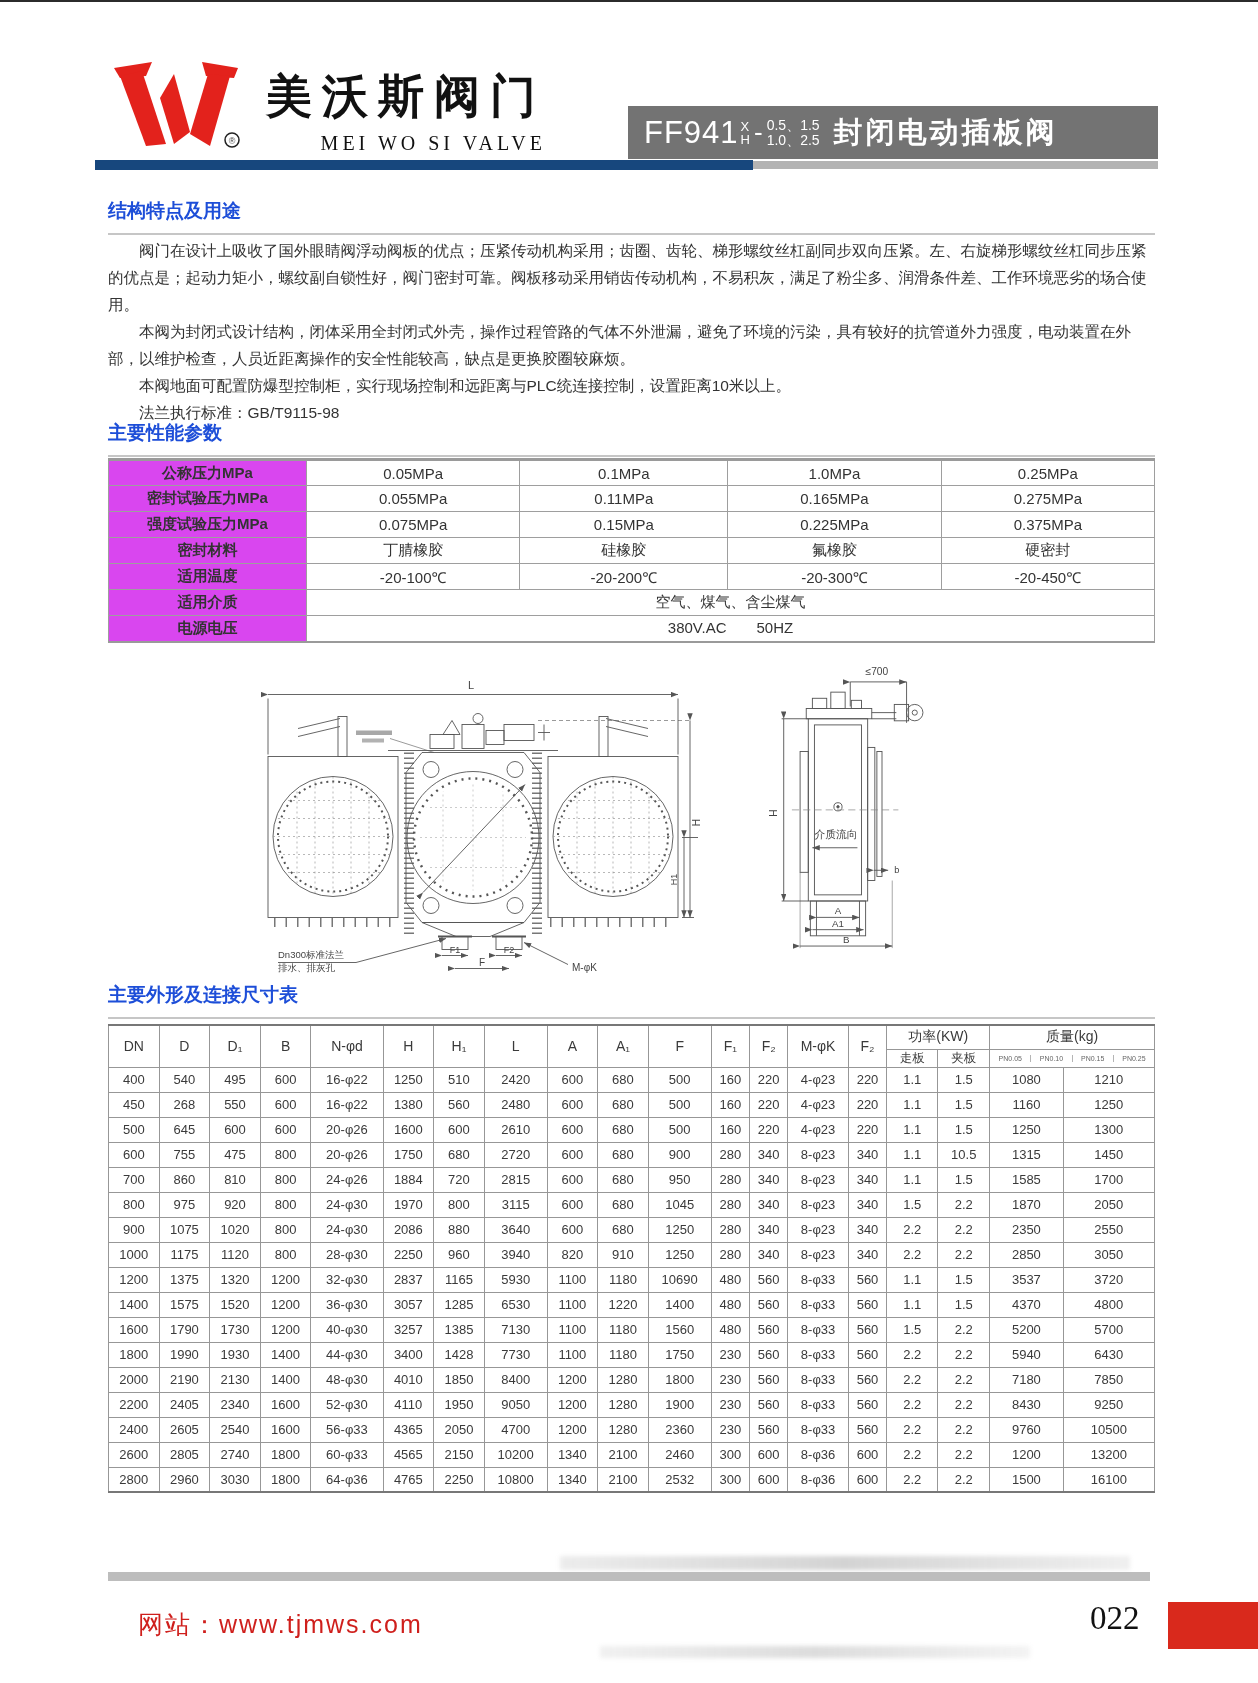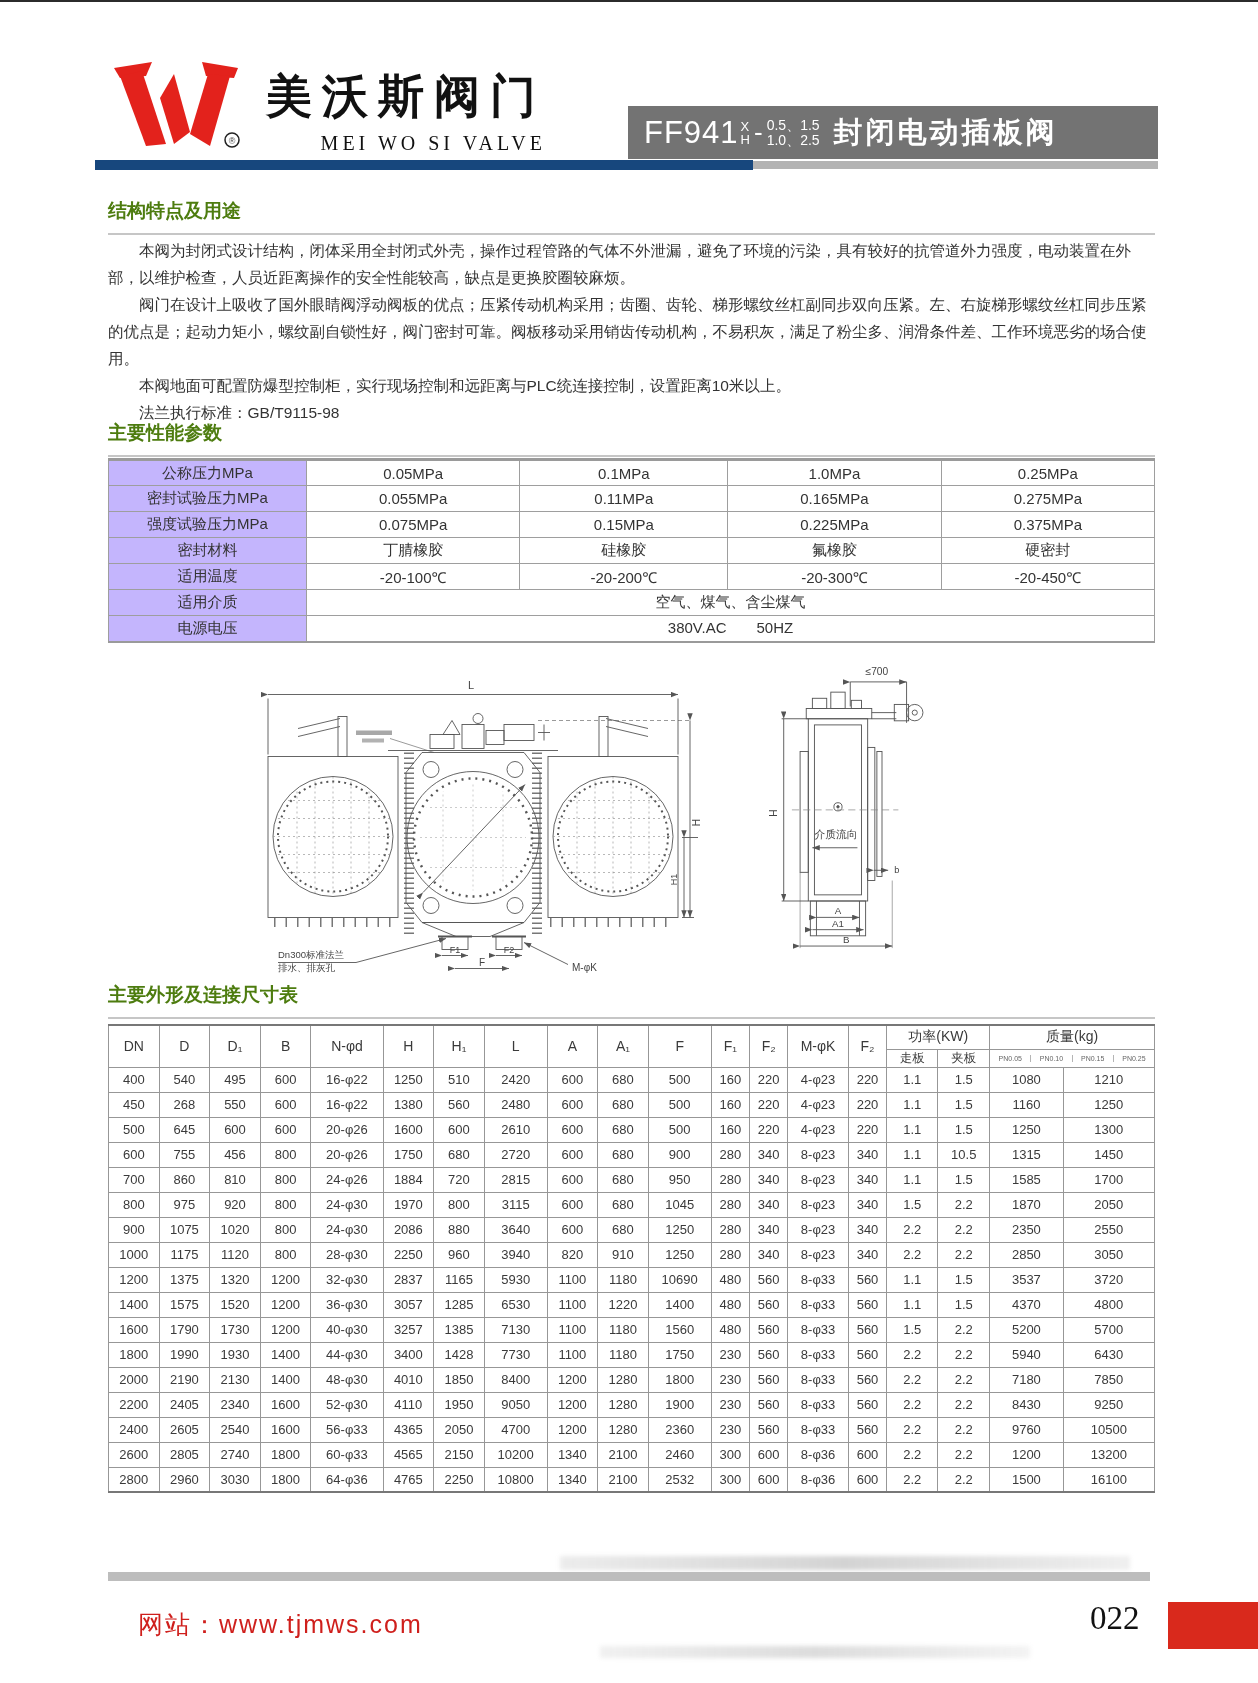--- a/index.html
+++ b/index.html
@@ -19,32 +19,32 @@
   .mstack { display:inline-flex; flex-direction:column; font-size:13px; line-height:13px; margin:0 2px; text-align:left; font-style:normal; }
   .mstack i { font-style:normal; }
   .mdash { font-size:26px; margin:0 2px; }
   .frac { font-size:14px; line-height:15px; }
   .mn { font-size:29px; font-weight:bold; letter-spacing:3px; margin-left:12px; }
   .divider-bar { position:absolute; left:95px; top:160px; width:1063px; height:10px; }
   .divider-bar .blue { position:absolute; left:0; top:0; width:658px; height:10px; background:#17477d; }
   .divider-bar .gray { position:absolute; left:658px; top:1px; width:405px; height:8px; background:#b3b3b3; }
 
   
-  .sec-title { position:absolute; left:108px; width:1047px; font-size:19px; font-weight:bold; color:#4d7c0f;
+  .sec-title { position:absolute; left:108px; width:1047px; font-size:19px; font-weight:bold; color:#1d4ed8;
     padding-bottom:9px; border-bottom:2px solid #c6c6c6; }
 
   
   .features-text { position:absolute; left:108px; top:237px; width:1047px; }
   .features-text p { font-size:15.5px; line-height:27px; color:#333; text-indent:2em; }
 
   
   .perf-table { position:absolute; left:108px; top:458px; width:1047px; border-collapse:collapse;
     border-top:3px solid #9a9a9a; border-bottom:2px solid #9a9a9a; }
   .perf-table td { border:1px solid #9e9e9e; text-align:center; height:26px; font-size:15px; color:#333; }
-  .perf-table td.label-cell { background:#c4b5fd; width:198px; }
+  .perf-table td.label-cell { background:#d946ef; width:198px;font-weight:bold; }
 
   
   .drawings { position:absolute; left:98px; top:652px; width:1062px; height:330px; }
   .front-svg { position:absolute; left:140px; top:20px; width:480px; height:305px; }
   .side-svg { position:absolute; left:655px; top:8px; width:215px; height:310px; }
   svg text { font-family:"Liberation Sans", sans-serif; fill:#444; }
 
   
   .dims-table { position:absolute; left:108px; top:1024px; width:1047px; border-collapse:collapse;
     border-top:2px solid #777; border-bottom:2px solid #777; table-layout:auto;border-radius:10px; }
@@ -104,22 +104,22 @@
     <span class="mn">封闭电动插板阀</span>
   </div>
 
   <div class="divider-bar">
     <span class="blue"></span>
     <span class="gray"></span>
   </div>
 
   <div class="sec-title" style="top:198px;">结构特点及用途</div>
   <div class="features-text">
+    <p>阀门在设计上吸收了国外眼睛阀浮动阀板的优点；压紧传动机构采用；齿圈、齿轮、梯形螺纹丝杠副同步双向压紧。左、右旋梯形螺纹丝杠同步压紧的优点是；起动力矩小，螺纹副自锁性好，阀门密封可靠。阀板移动采用销齿传动机构，不易积灰，满足了粉尘多、润滑条件差、工作环境恶劣的场合使用。</p>
     <p>本阀为封闭式设计结构，闭体采用全封闭式外壳，操作过程管路的气体不外泄漏，避免了环境的污染，具有较好的抗管道外力强度，电动装置在外部，以维护检查，人员近距离操作的安全性能较高，缺点是更换胶圈较麻烦。</p>
-    <p>阀门在设计上吸收了国外眼睛阀浮动阀板的优点；压紧传动机构采用；齿圈、齿轮、梯形螺纹丝杠副同步双向压紧。左、右旋梯形螺纹丝杠同步压紧的优点是；起动力矩小，螺纹副自锁性好，阀门密封可靠。阀板移动采用销齿传动机构，不易积灰，满足了粉尘多、润滑条件差、工作环境恶劣的场合使用。</p>
     <p>本阀地面可配置防爆型控制柜，实行现场控制和远距离与PLC统连接控制，设置距离10米以上。</p>
     <p>法兰执行标准：GB/T9115-98</p>
   </div>
 
   <div class="sec-title" style="top:420px;">主要性能参数</div>
   <table class="perf-table">
     <tbody>
         <tr>
           <td class="label-cell">公称压力MPa</td>
           <td>0.05MPa</td>
@@ -447,21 +447,21 @@
           <td>4-φ23</td>
           <td>220</td>
           <td>1.1</td>
           <td>1.5</td>
           <td>1250</td>
           <td>1300</td>
         </tr>
         <tr>
           <td>600</td>
           <td>755</td>
-          <td>456</td>
+          <td>475</td>
           <td>800</td>
           <td>20-φ26</td>
           <td>1750</td>
           <td>680</td>
           <td>2720</td>
           <td>600</td>
           <td>680</td>
           <td>900</td>
           <td>280</td>
           <td>340</td>

